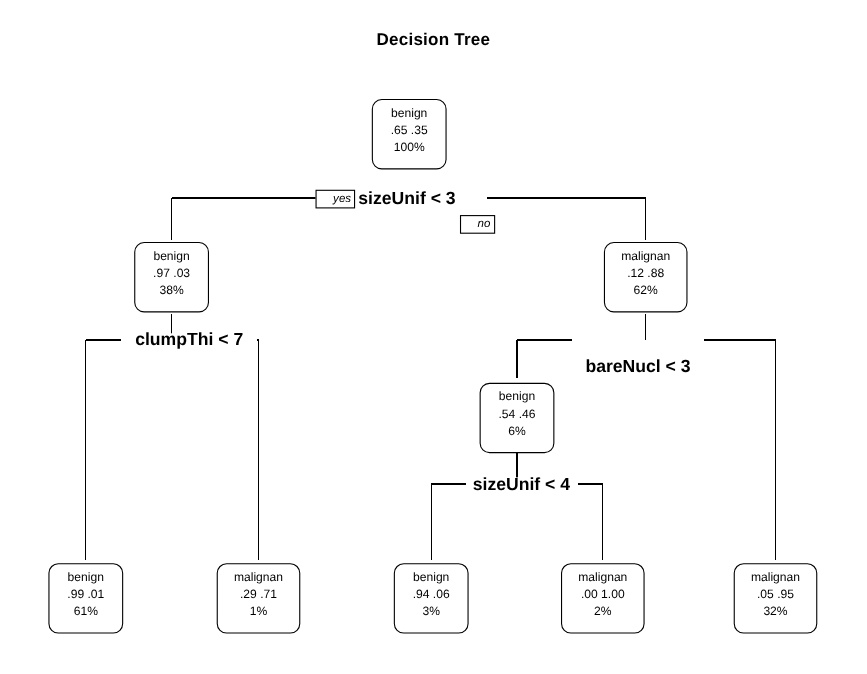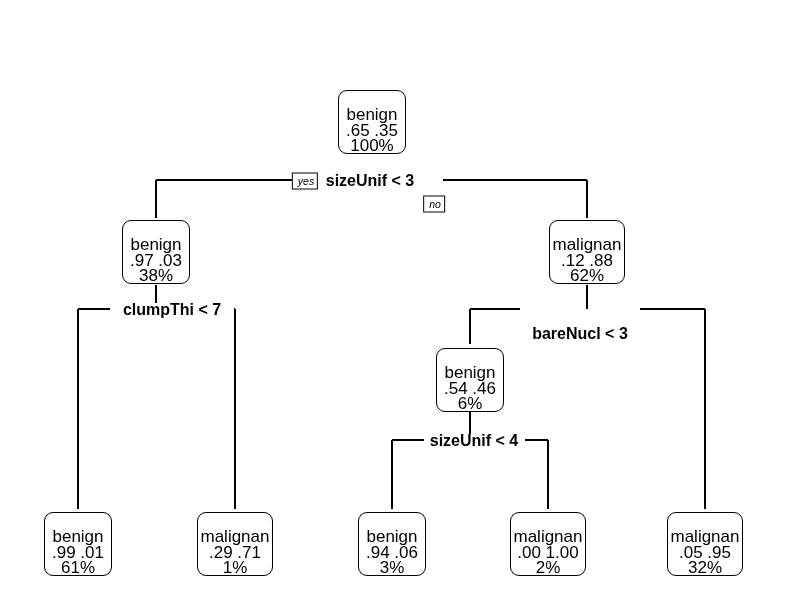--- a/index.html
+++ b/index.html
@@ -35,23 +35,23 @@
   }
   
   .node {
     position: absolute;
     box-sizing: border-box;
     border: 1px solid #000000;
     border-radius: 9px;
     background: #ffffff;
     text-align: center;
     color: #000000;
-    font-size: 17px;
+    font-size: 11px;
     line-height: 15.5px;
-    padding-top: 16px;
+    padding-top: 5px;
     z-index: 3;
   }
   .node .ln {
     display: block;
     white-space: nowrap;
   }
   
   .split {
     position: absolute;
     background: #ffffff;
@@ -67,31 +67,32 @@
   
   .yn {
     position: absolute;
     box-sizing: border-box;
     border: 1px solid #000000;
     background: #ffffff;
     font-size: 10.5px;
     font-style: italic;
     color: #000000;
     line-height: 13px;
-    padding: 1px 3px 1px 5px;
+    padding: 1px 3px 1px 15px;
     z-index: 5;
     transform: translate(-50%, -50%);
     white-space: nowrap;
   }
 </style>
 </head>
 <body>
 
 <div id="canvas">
 
+  <div id="title">Decision Tree</div>
 
   <svg id="edges" viewBox="0 0 788 613" xmlns="http://www.w3.org/2000/svg">
     <g stroke="#000000" stroke-width="1.1" fill="none" shape-rendering="crispEdges">
 
       <line x1="156" y1="180" x2="295" y2="180"></line>
       <line x1="443" y1="180" x2="587" y2="180"></line>
       <line x1="156" y1="180" x2="156" y2="218"></line>
       <line x1="587" y1="180" x2="587" y2="218"></line>
 
       <line x1="78" y1="309" x2="110" y2="309"></line>

